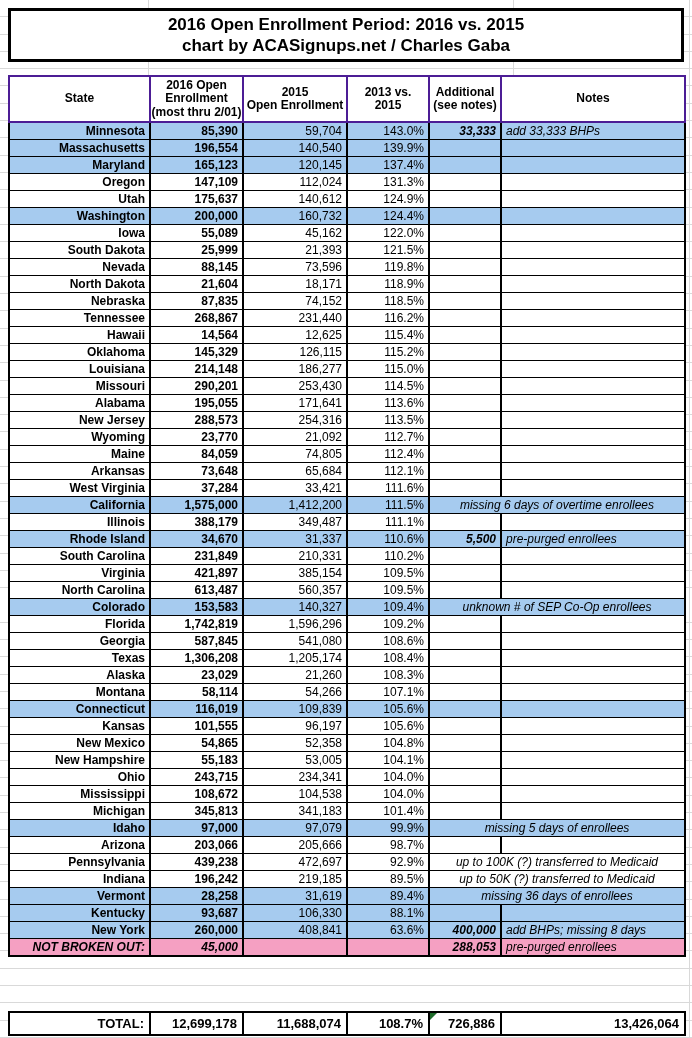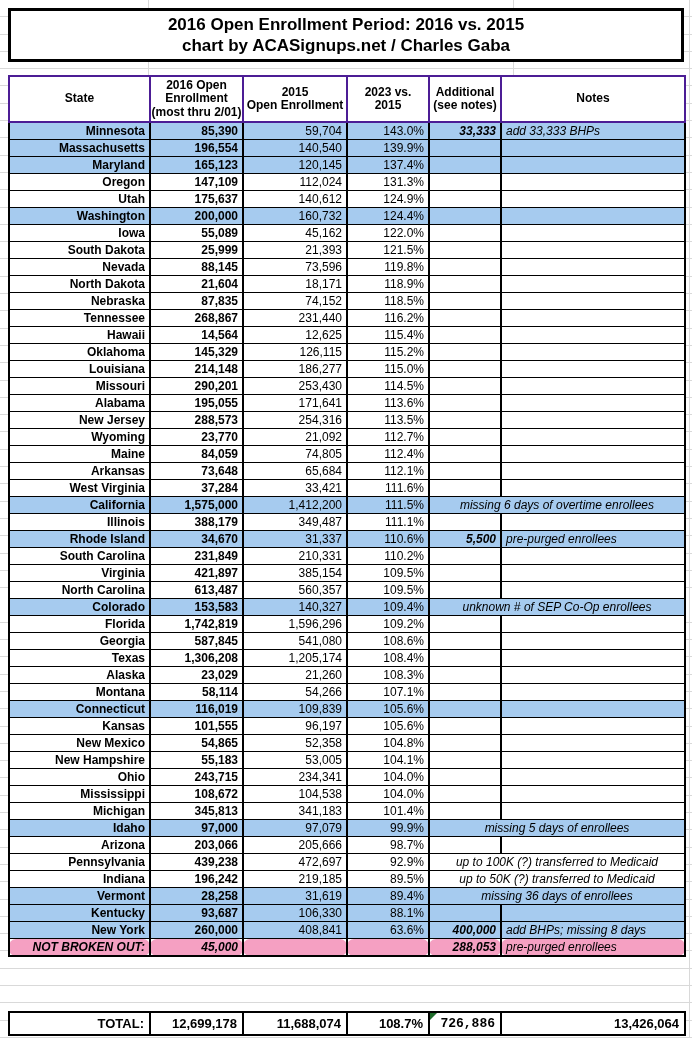--- a/index.html
+++ b/index.html
@@ -39,34 +39,34 @@
     line-height:15px; vertical-align:middle; background:#fff;
   }
   .c-state  { text-align:right; font-weight:bold; }
   .c-v2016  { text-align:right; font-weight:bold; }
   .c-v2015  { text-align:right;margin-left:12px; }
   .c-pct    { text-align:right; }
   .c-add    { text-align:right; font-weight:bold; font-style:italic; }
   .c-note   { text-align:left;  font-style:italic; }
   .c-merged { text-align:center; font-style:italic; }
   tr.hl-blue td { background:#A6CBEF; }
-  tr.hl-pink td { background:#F5A0C2; font-style:italic; font-weight:bold;border-radius:7px; }
+  tr.hl-pink td { background:#F5A0C2; font-style:italic; font-weight:bold; }
   tr.hl-pink td.c-note { font-weight:normal; }
 
   table.total {
     position:absolute; left:8px; top:1011px; width:676px;
     border-collapse:collapse; table-layout:fixed; background:#fca5a5;
     font-weight:bold; font-size:13px;
   }
   table.total td {
     border:2px solid #000; height:21px; padding:0 5px;
     text-align:right; white-space:nowrap; vertical-align:middle; background:#fff;
   }
   td.t-2016  { background:#FFFF00; }
-  td.t-add   { background:#F5A0C2; position:relative;font-family:Liberation Mono, monospace; }
+  td.t-add   { background:#F5A0C2; position:relative; }
   td.t-notes { background:#F5A0C2; }
   .corner-flag {
     position:absolute; top:0; left:0; width:0; height:0;
     border-top:7px solid #1E6B2A; border-right:7px solid transparent;
   }
 </style>
 </head>
 <body>
 
 <div class="vline v1"></div>
@@ -88,21 +88,21 @@
       <col style="width:184px">
   </colgroup>
   <thead>
     <tr>
       <th>State</th>
       <th class="hy">2016 Open
 Enrollment
 (most thru 2/01)</th>
       <th>2015
 Open Enrollment</th>
-      <th>2023 vs.
+      <th>2013 vs.
 2015</th>
       <th class="hy">Additional
 (see notes)</th>
       <th class="hy">Notes</th>
     </tr>
   </thead>
   <tbody id="rows">
       <tr class="hl-blue">
         <td class="c-state">Minnesota</td>
         <td class="c-v2016">85,390</td>

